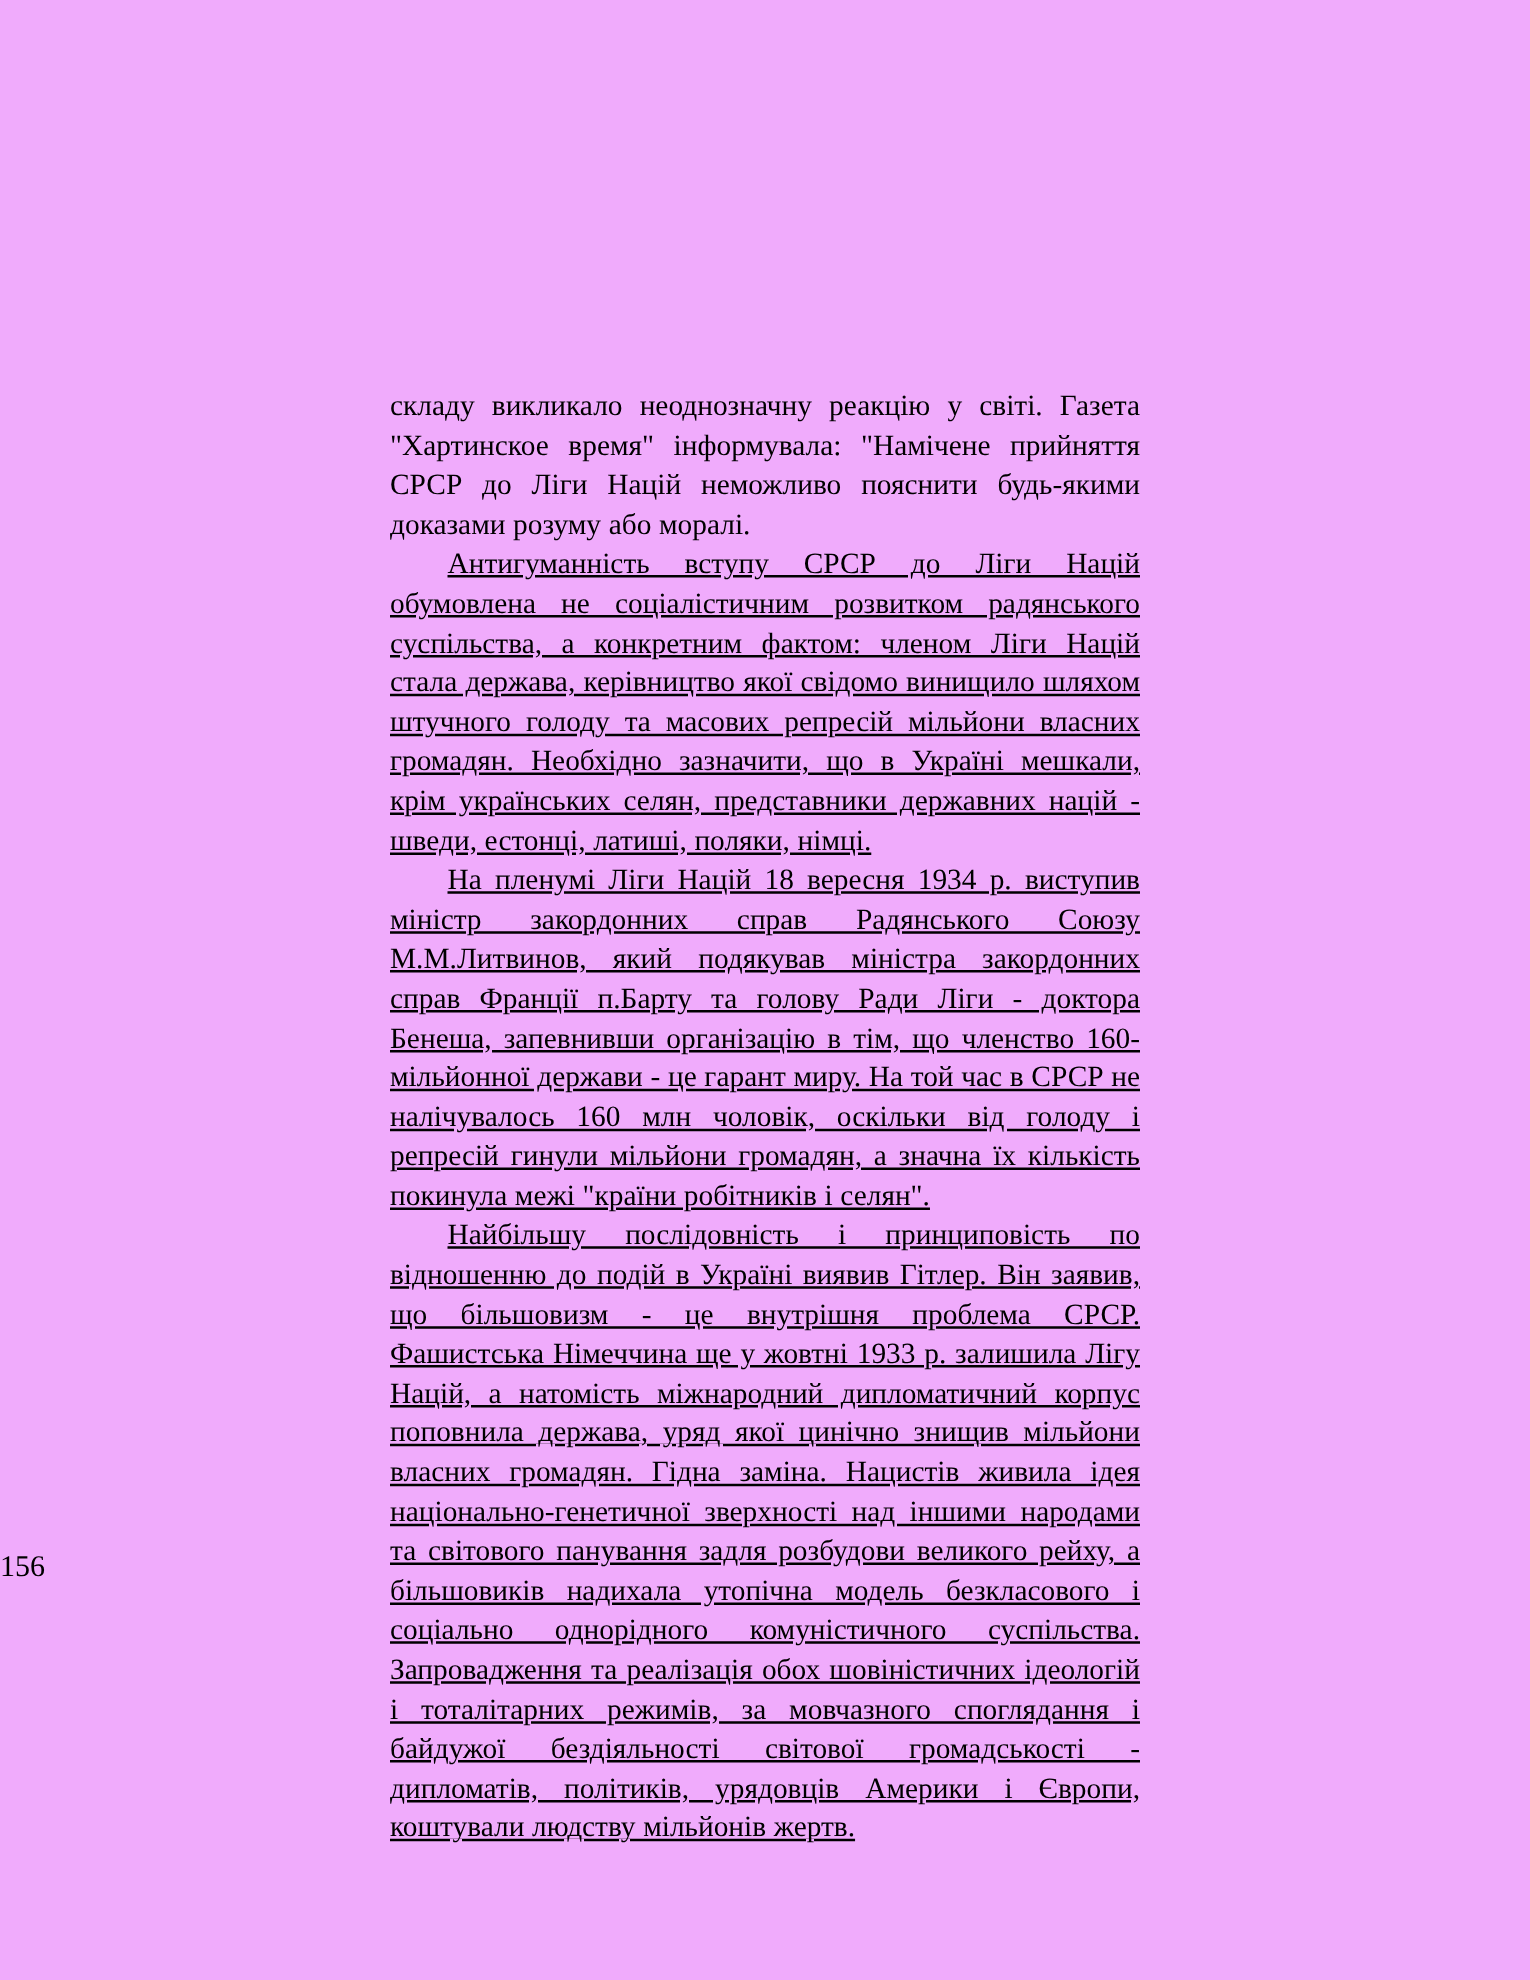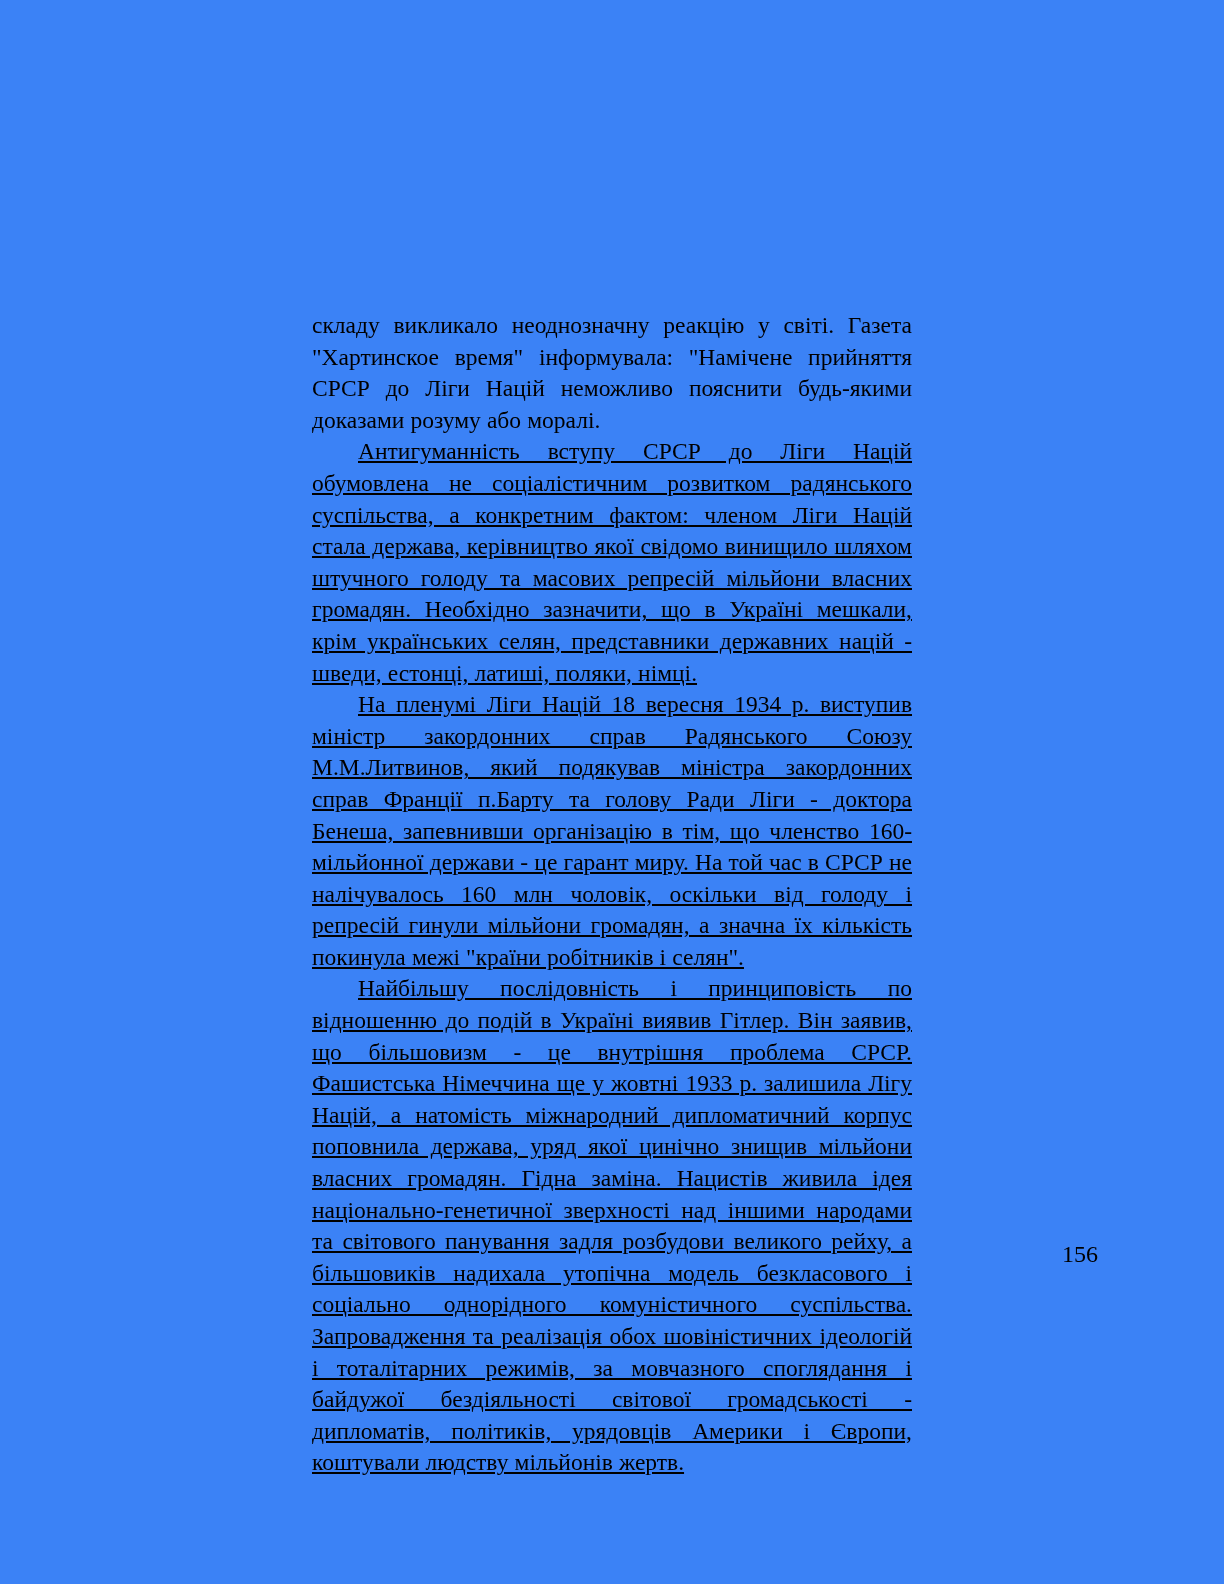--- a/index.html
+++ b/index.html
@@ -15,21 +15,21 @@
     font-family: "Liberation Serif", "DejaVu Serif", serif;
     color: #000000;
     overflow: hidden;
   }
   .page {
     position: absolute;
     left: 0;
     top: 0;
     width: 1224px;
     height: 1584px;
-    background: #3b82f6;
+    background: #f0abfc;
   }
   .text-column {
     position: absolute;
     left: 312px;
     top: 310px;
     width: 600px;
   }
   .para {
     margin: 0;
     text-align: justify;
@@ -42,25 +42,24 @@
   }
   .para.indent {
     text-indent: 46px;
     text-decoration: underline;
   }
   .page-number {
     position: absolute;
     left: 0;
     top: 1240px;
     width: 1055px;
-    text-align: right;
+    text-align: left;
     font-size: 24px;
     line-height: 28px;
     font-family: "Liberation Serif", "DejaVu Serif", serif;
-    padding-left: 43px;
   }
 </style>
 </head>
 <body>
 
 <div class="page">
 
   <div class="text-column">
     <p class="para">складу викликало неоднозначну реакцію у світі. Газета "Хартинское время" інформувала: "Намічене прийняття СРСР до Ліги Націй неможливо пояснити будь-якими доказами розуму або моралі.</p>
     <p class="para indent">Антигуманність вступу СРСР до Ліги Націй обумовлена не соціалістичним розвитком радянського суспільства, а конкретним фактом: членом Ліги Націй стала держава, керівництво якої свідомо винищило шляхом штучного голоду та масових репресій мільйони власних громадян. Необхідно зазначити, що в Україні мешкали, крім українських селян, представники державних націй - шведи, естонці, латиші, поляки, німці.</p>

